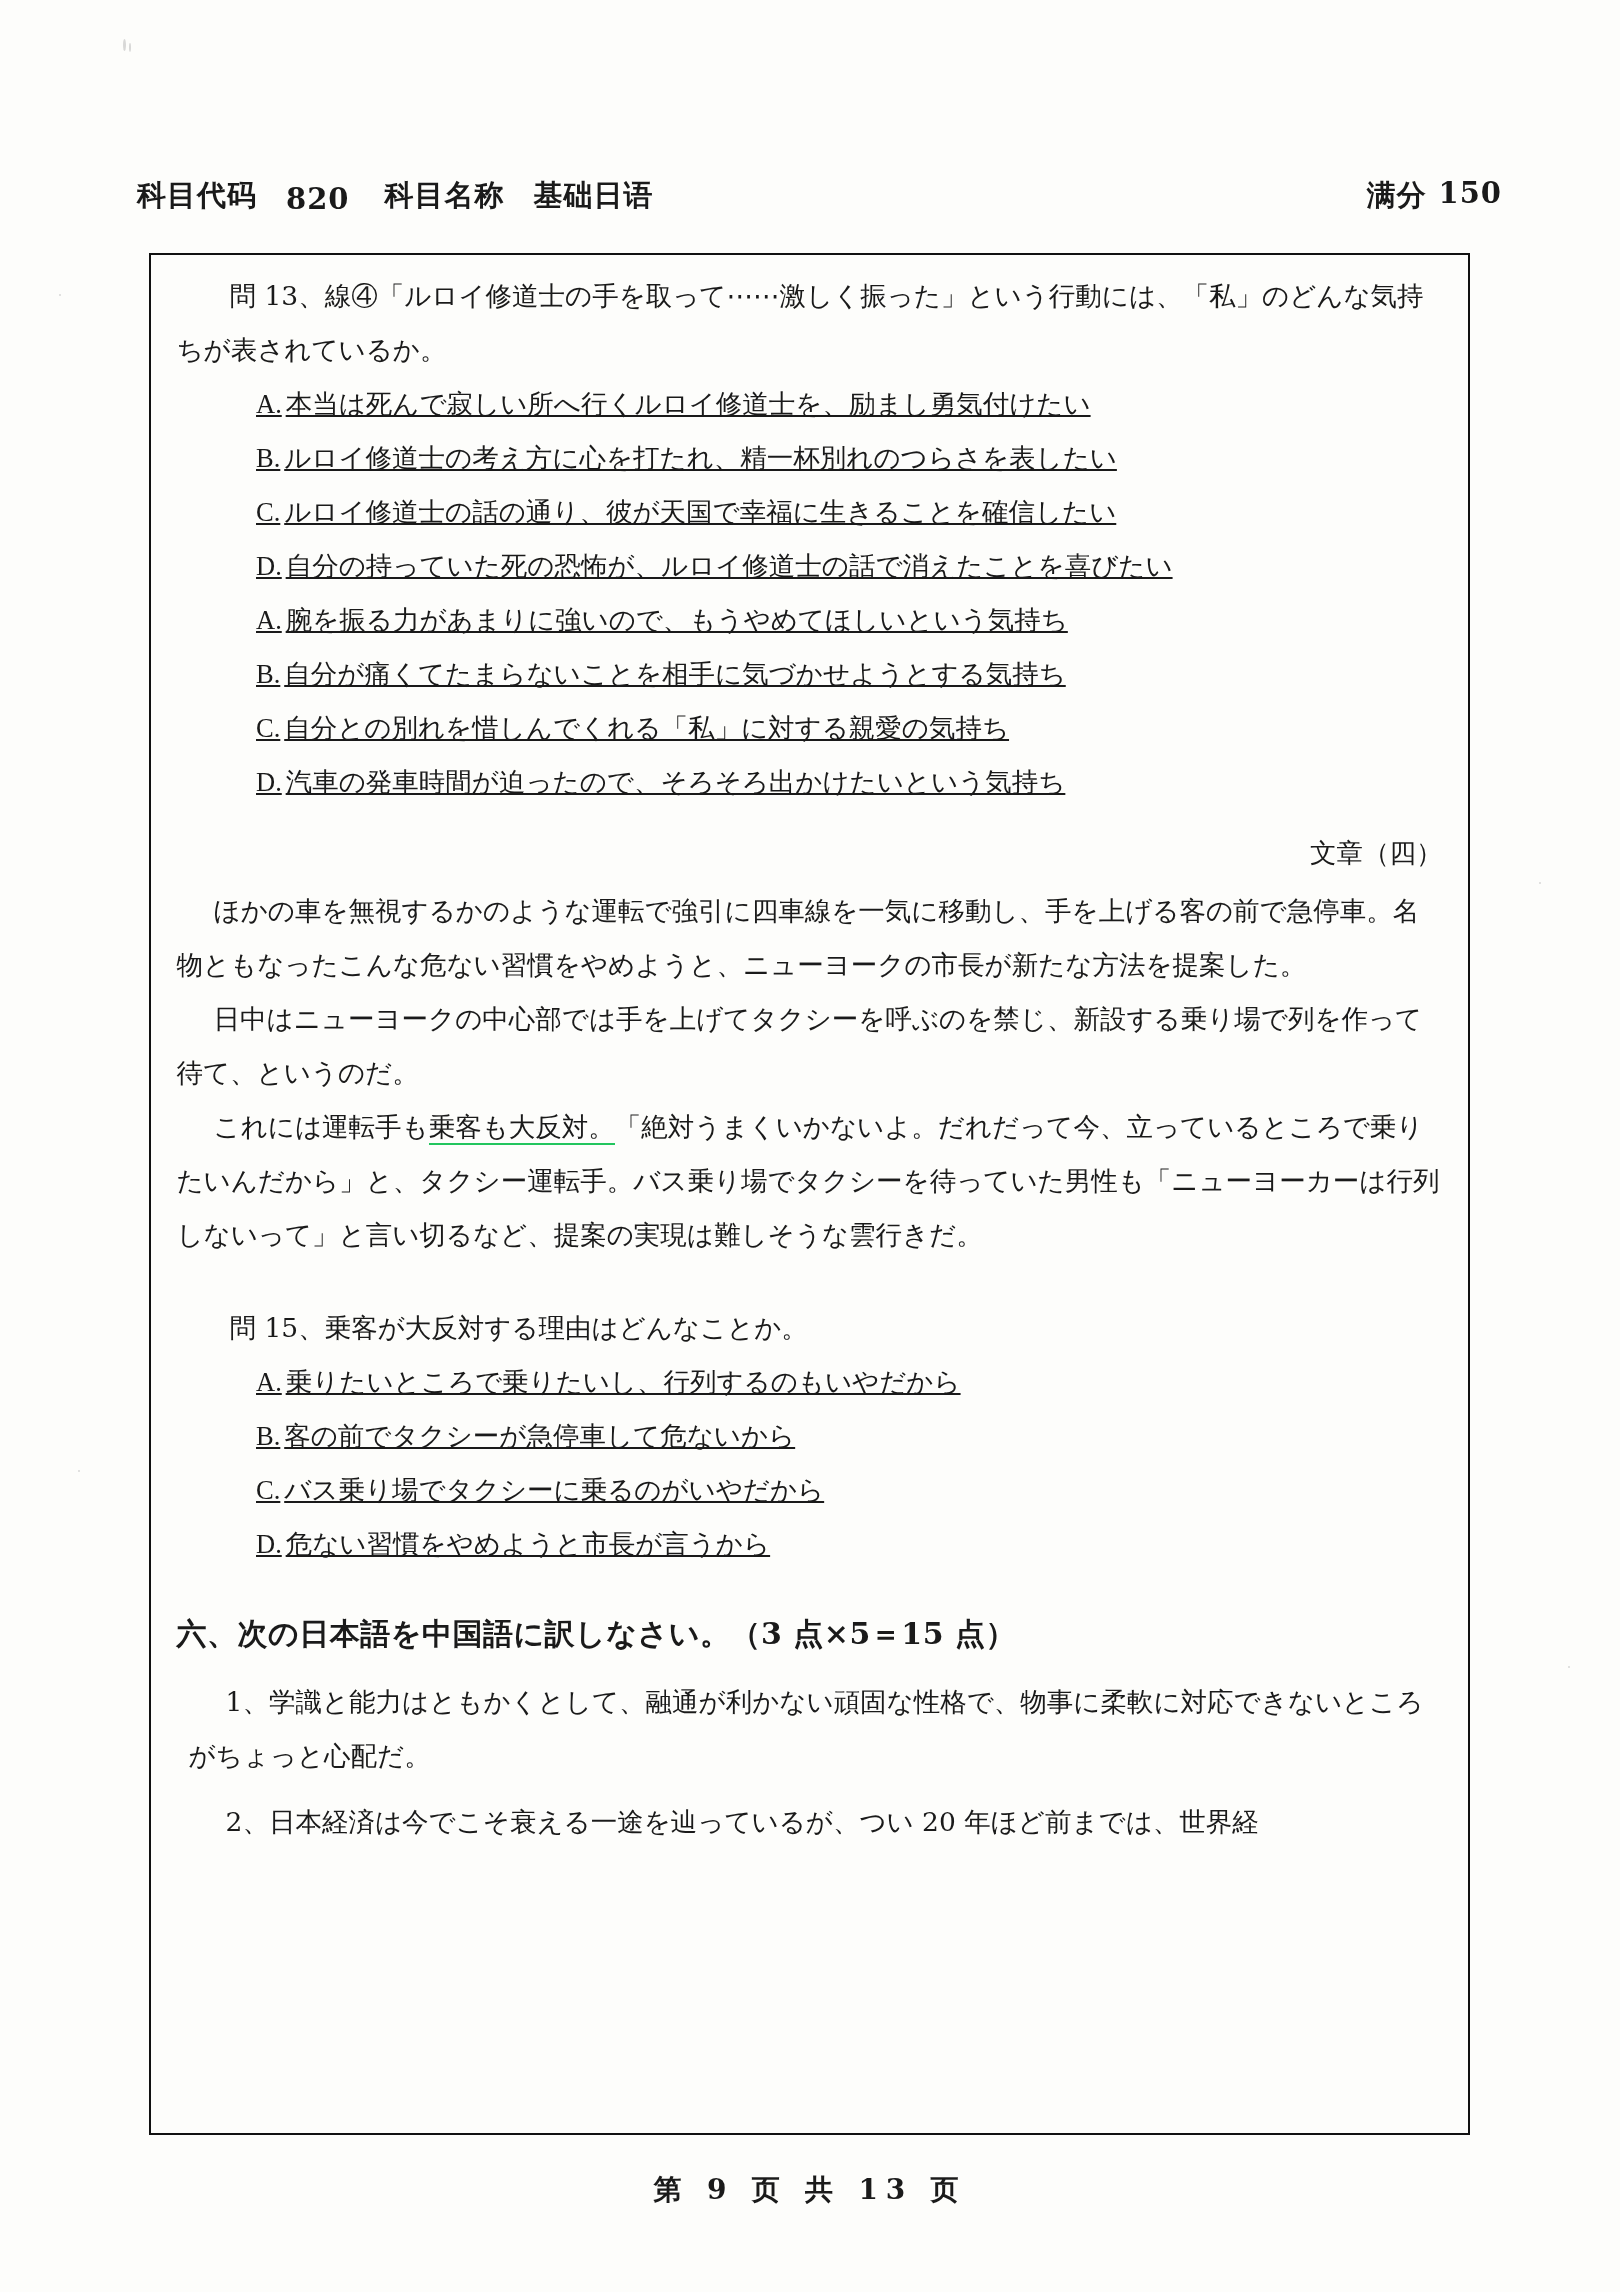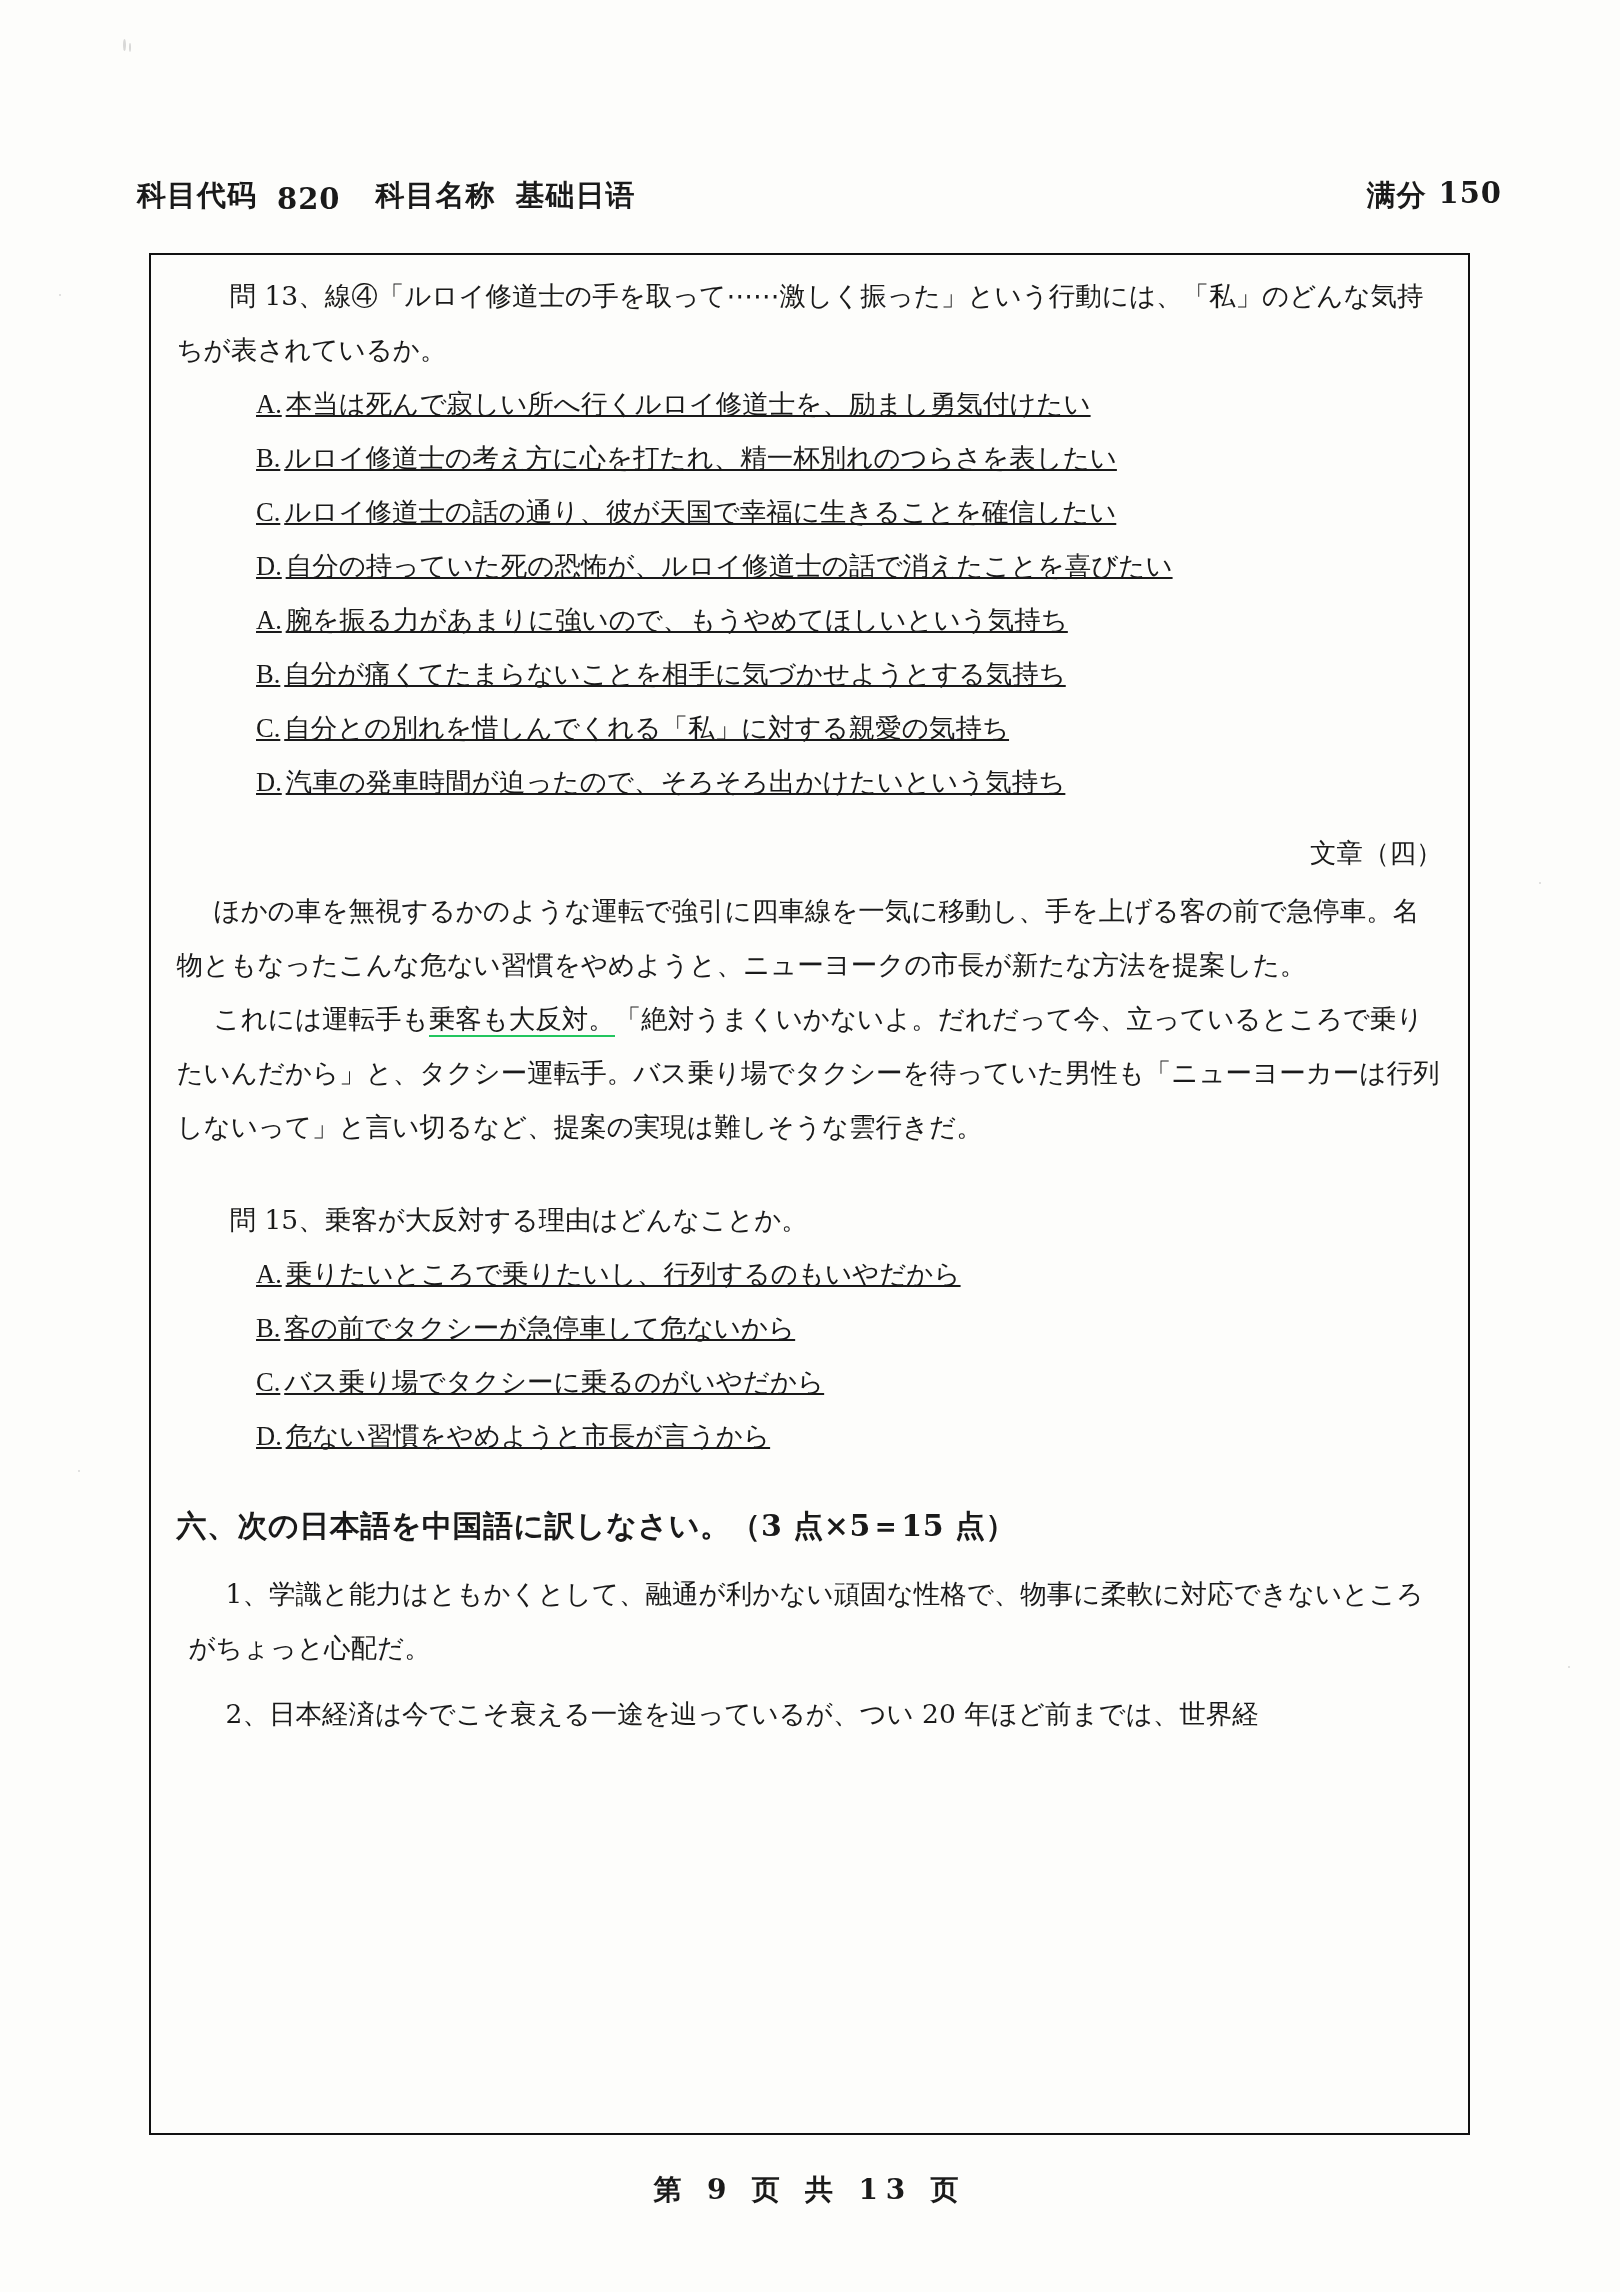--- a/index.html
+++ b/index.html
@@ -37,21 +37,21 @@
     font-size: 29px;
     letter-spacing: 1px;
     font-family: "DejaVu Serif", "Liberation Serif", serif;
   }
   .header-left {
     display: flex;
     align-items: flex-end;
     gap: 35px;
     white-space: nowrap;
   }
-  .hdr-pair { display: inline-flex; gap: 20px; align-items: flex-end; }
+  .hdr-pair { display: inline-flex; gap: 29px; align-items: flex-end; }
   .header-right { white-space: nowrap; display: inline-flex; gap: 11.8px; }
 
   
   .frame {
     position: absolute;
     left: 149px;
     top: 253px;
     width: 1321px;
     height: 1882px;
     border: 2.9px solid #111;
@@ -197,20 +197,21 @@
     <p class="opt">
       <span class="opt-letter">C.</span><span>自分との別れを惜しんでくれる「私」に対する親愛の気持ち</span>
     </p>
     <p class="opt">
       <span class="opt-letter">D.</span><span>汽車の発車時間が迫ったので、そろそろ出かけたいという気持ち</span>
     </p>
 
     <p class="section-title">文章（四）</p>
 
     <p class="para">ほかの車を無視するかのような運転で強引に四車線を一気に移動し、手を上げる客の前で急停車。名物ともなったこんな危ない習慣をやめようと、ニューヨークの市長が新たな方法を提案した。</p>
+    <p class="para">日中はニューヨークの中心部では手を上げてタクシーを呼ぶのを禁じ、新設する乗り場で列を作って待て、というのだ。</p>
     <p class="para"><span>これには運転手も</span><span class="underlined">乗客も大反対。</span><span>「絶対うまくいかないよ。だれだって今、立っているところで乗りたいんだから」と、タクシー運転手。バス乗り場でタクシーを待っていた男性も「ニューヨーカーは行列しないって」と言い切るなど、提案の実現は難しそうな雲行きだ。</span></p>
 
     <div class="gap-md"></div>
 
     <p class="q-stem">問 15、乗客が大反対する理由はどんなことか。</p>
     <p class="opt">
       <span class="opt-letter">A.</span><span>乗りたいところで乗りたいし、行列するのもいやだから</span>
     </p>
     <p class="opt">
       <span class="opt-letter">B.</span><span>客の前でタクシーが急停車して危ないから</span>

